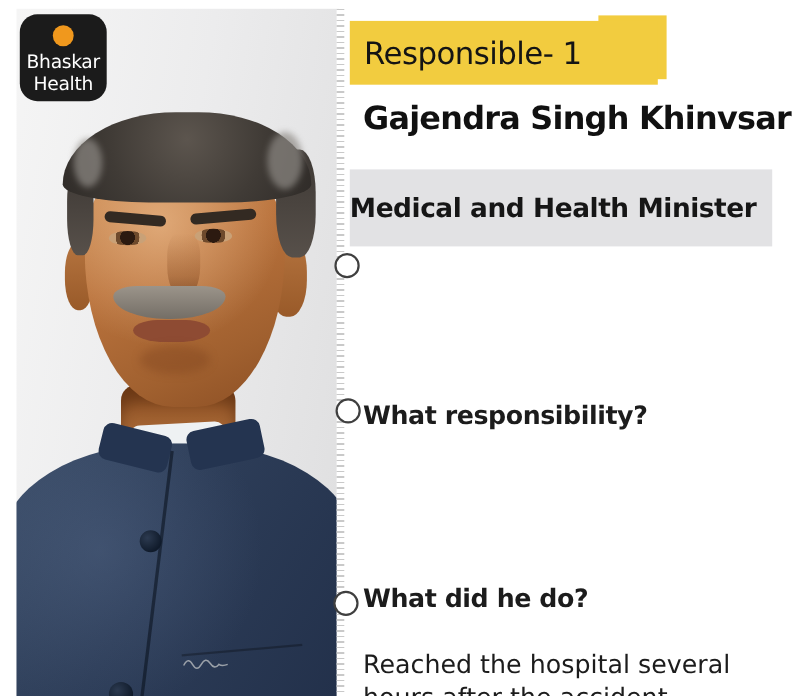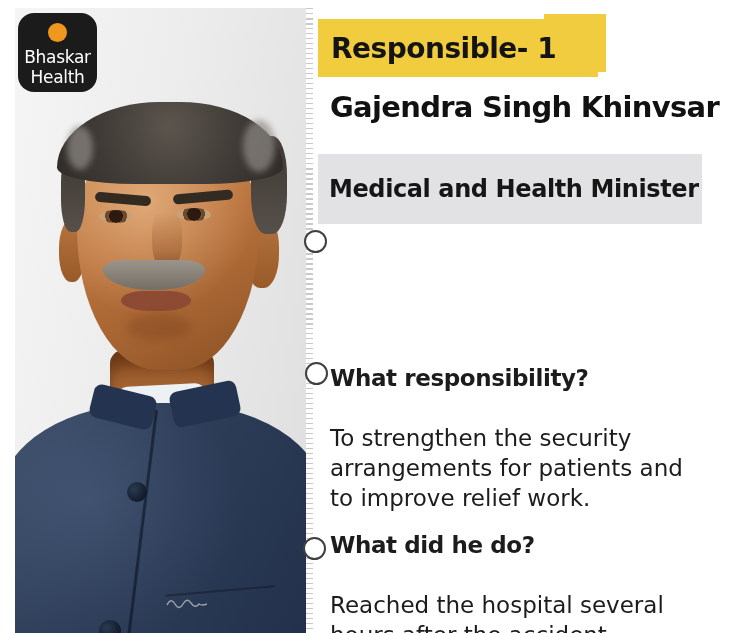--- a/index.html
+++ b/index.html
@@ -71,25 +71,25 @@
 
   
   .logo{left:18px;top:13px;width:79px;height:79px;background:#1b1b1b;border-radius:16px;text-align:center;}
   .logo-dot{position:absolute;left:30px;top:10px;width:19px;height:19px;border-radius:50%;background:#f0981d;}
   .logo-text{position:absolute;left:0;top:34px;width:100%;color:#ffffff;font-weight:400;
         font-size:17px;line-height:20px;letter-spacing:-0.3px;}
 
   
   .tag-accent{left:544px;top:14px;width:62px;height:58px;background:#f2cc3f;}
   .tag-bar{left:318px;top:19px;width:280px;height:58px;background:#f2cc3f;display:flex;align-items:center;}
-  .tag-text{padding-left:13px;font-size:28px;font-weight:700;letter-spacing:-0.5px;color:#141414;}
+  .tag-text{padding-left:13px;font-size:28px;font-weight:400;letter-spacing:-0.5px;color:#141414;}
   .name{left:322px;top:90px;width:405px;font-size:29px;font-weight:800;letter-spacing:-0.7px;
         color:#111111;white-space:pre;text-align:center;}
   .role-bar{left:318px;top:154px;width:384px;height:70px;background:#e2e2e4;display:flex;align-items:center;}
-  .role-text{padding-left:11px;font-size:24px;font-weight:700;letter-spacing:-0.4px;color:#161616;}
+  .role-text{padding-left:0;font-size:24px;font-weight:700;letter-spacing:-0.4px;color:#161616;}
 
   .bullet{width:19px;height:19px;border:2px solid #3f3f3f;border-radius:50%;background:#ffffff;z-index:4;}
   .b1{left:304px;top:230px;} .b2{left:305px;top:362px;} .b3{left:303px;top:537px;}
 
   .sec{left:330px;width:400px;font-size:23px;line-height:30px;white-space:pre;color:#1c1c1c;}
   .s0{top:227px;} .s1{top:363px;} .s2{top:530px;}
   .bold{font-weight:800;letter-spacing:-0.4px;}
 </style>
 </head>
 <body>
@@ -151,21 +151,19 @@
   <div class="abs role-bar">
     <span class="role-text">Medical and Health Minister</span>
   </div>
 
   <div class="abs bullet b1"></div>
   <div class="abs bullet b2"></div>
   <div class="abs bullet b3"></div>
 
 
   <div class="abs sec s1"><span class="bold">What responsibility?</span><br>
-<span>To strengthen the security
-arrangements for patients and
-to improve relief work.</span></div>
+</div>
 
   <div class="abs sec s2"><span class="bold">What did he do?</span><br>
 <span>Reached the hospital several
 hours after the accident.</span></div>
 
 </div>
 
 </body></html>

